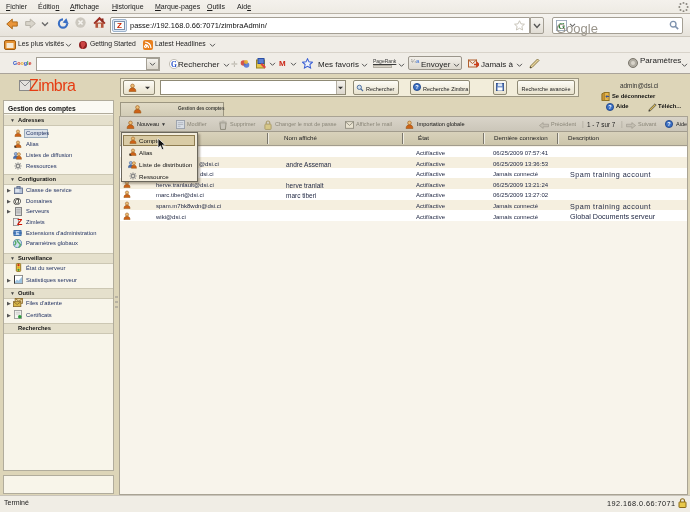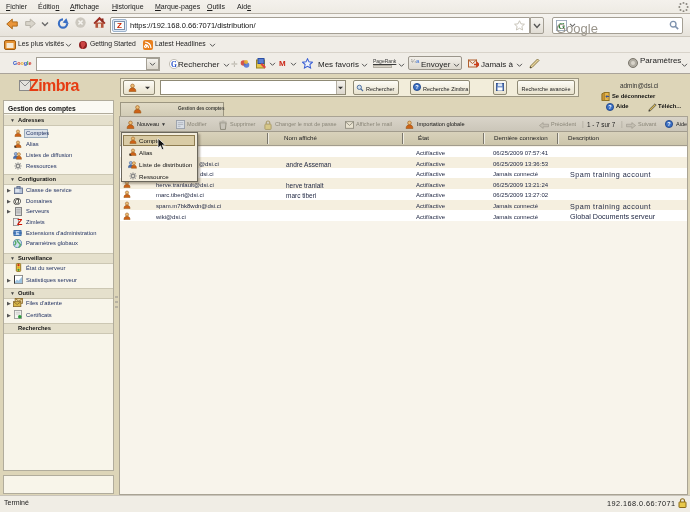--- a/index.html
+++ b/index.html
@@ -59,21 +59,21 @@
     <rect x="6.2" y="9.5" width="3.6" height="5" fill="#ece7da"></rect>
     <rect x="10.5" y="3" width="2.4" height="4" fill="#8a2a20"></rect>
   </svg>
 
 <div class="t" style="left:110px;top:17px;width:420px;height:17px;background:#fff;border:1px solid #a49f94;border-radius:2px 0 0 2px"></div>
 <div class="t" style="left:112px;top:19px;width:15px;height:13px;background:#dfe9f4;border:1px solid #9db3cc;border-radius:2px"></div>
 <svg class="t" style="left:114px;top:21px" width="11" height="9" viewBox="0 0 11 9">
     <rect x="0.5" y="0.5" width="10" height="8" fill="#fdfdfb" stroke="#7c90ad"></rect>
     <text x="5.5" y="7.2" font-size="8" font-weight="bold" fill="#cc2200" text-anchor="middle" font-family="Liberation Sans">Z</text>
   </svg>
-<span class="t" style="left:130px;top:21px;font-size:7.5px;color:#111">https://192.168.0.66:7071/distribution/</span>
+<span class="t" style="left:130px;top:21px;font-size:7.5px;color:#111">passe://192.168.0.66:7071/zimbraAdmin/</span>
 <svg class="t" style="left:514px;top:20px" width="11" height="11" viewBox="0 0 12 12">
     <path d="M6 0.8 L7.6 4.2 L11.4 4.6 L8.6 7.1 L9.4 10.9 L6 9 L2.6 10.9 L3.4 7.1 L0.6 4.6 L4.4 4.2 Z" fill="none" stroke="#c4bfb4" stroke-width="1"></path>
   </svg>
 <div class="t" style="left:530px;top:17px;width:14px;height:17px;background:linear-gradient(#f6f4f0,#e1ddd4);border:1px solid #a49f94;border-radius:0 2px 2px 0"></div>
 <svg class="t" style="left:533px;top:23px" width="8" height="6" viewBox="0 0 8 6">
     <path d="M1 1 L4 4.5 L7 1" fill="none" stroke="#555" stroke-width="1.3"></path>
   </svg>
 
 <div class="t" style="left:552px;top:17px;width:131px;height:17px;background:#fff;border:1px solid #a49f94;border-radius:2px"></div>
 <svg class="t" style="left:556px;top:20px" width="11" height="11" viewBox="0 0 12 12">
@@ -184,21 +184,21 @@
  <span class="t" style="left:640px;top:3px">Paramètres</span>
  <svg class="t" style="left:681px;top:10px" width="7" height="5" viewBox="0 0 8 6">
       <path d="M1 1 L4 4 L7 1" fill="none" stroke="#555" stroke-width="1.2"></path>
     </svg>
 </div>
 
 <svg class="t" style="left:19px;top:80px" width="12" height="11" viewBox="0 0 12 11">
     <rect x="0.5" y="0.5" width="11" height="10" fill="#e4e2de" stroke="#8a8a8a"></rect>
     <path d="M0.5 0.5 L6 6 L11.5 0.5" fill="none" stroke="#8a8a8a"></path>
   </svg>
-<span class="t" style="left:29px;top:77px;font-size:16px;font-weight:bold;color:#e63c12;letter-spacing:-0.6px">Zimbra</span>
+<span class="t" style="left:29px;top:77px;font-size:16px;font-weight:normal;color:#e63c12;letter-spacing:-0.6px">Zimbra</span>
 
 <div class="t" style="left:120px;top:78px;width:459px;height:19px;background:#f2edda;border:1px solid #9c9681"></div>
 <div class="t" style="left:123px;top:80px;width:32px;height:15px;background:linear-gradient(#fdfcf6,#e8e2cd);border:1px solid #8f8a75;border-radius:2px"></div>
 <svg class="t" style="left:128px;top:83px" width="9" height="9" viewBox="0 0 10 10">
     <circle cx="5" cy="3.2" r="2" fill="#eebf77" stroke="#9a5a1a" stroke-width="0.7"></circle>
     <path d="M1.2 9.5 C1.2 6.3 3 5.4 5 5.4 C7 5.4 8.8 6.3 8.8 9.5 Z" fill="#cd6116" stroke="#9a5a1a" stroke-width="0.7"></path>
   </svg>
 <svg class="t" style="left:144px;top:86px" width="7" height="5" viewBox="0 0 8 6">
     <path d="M1 1 L4 4 L7 1" fill="#333" stroke="none"></path>
   </svg>

